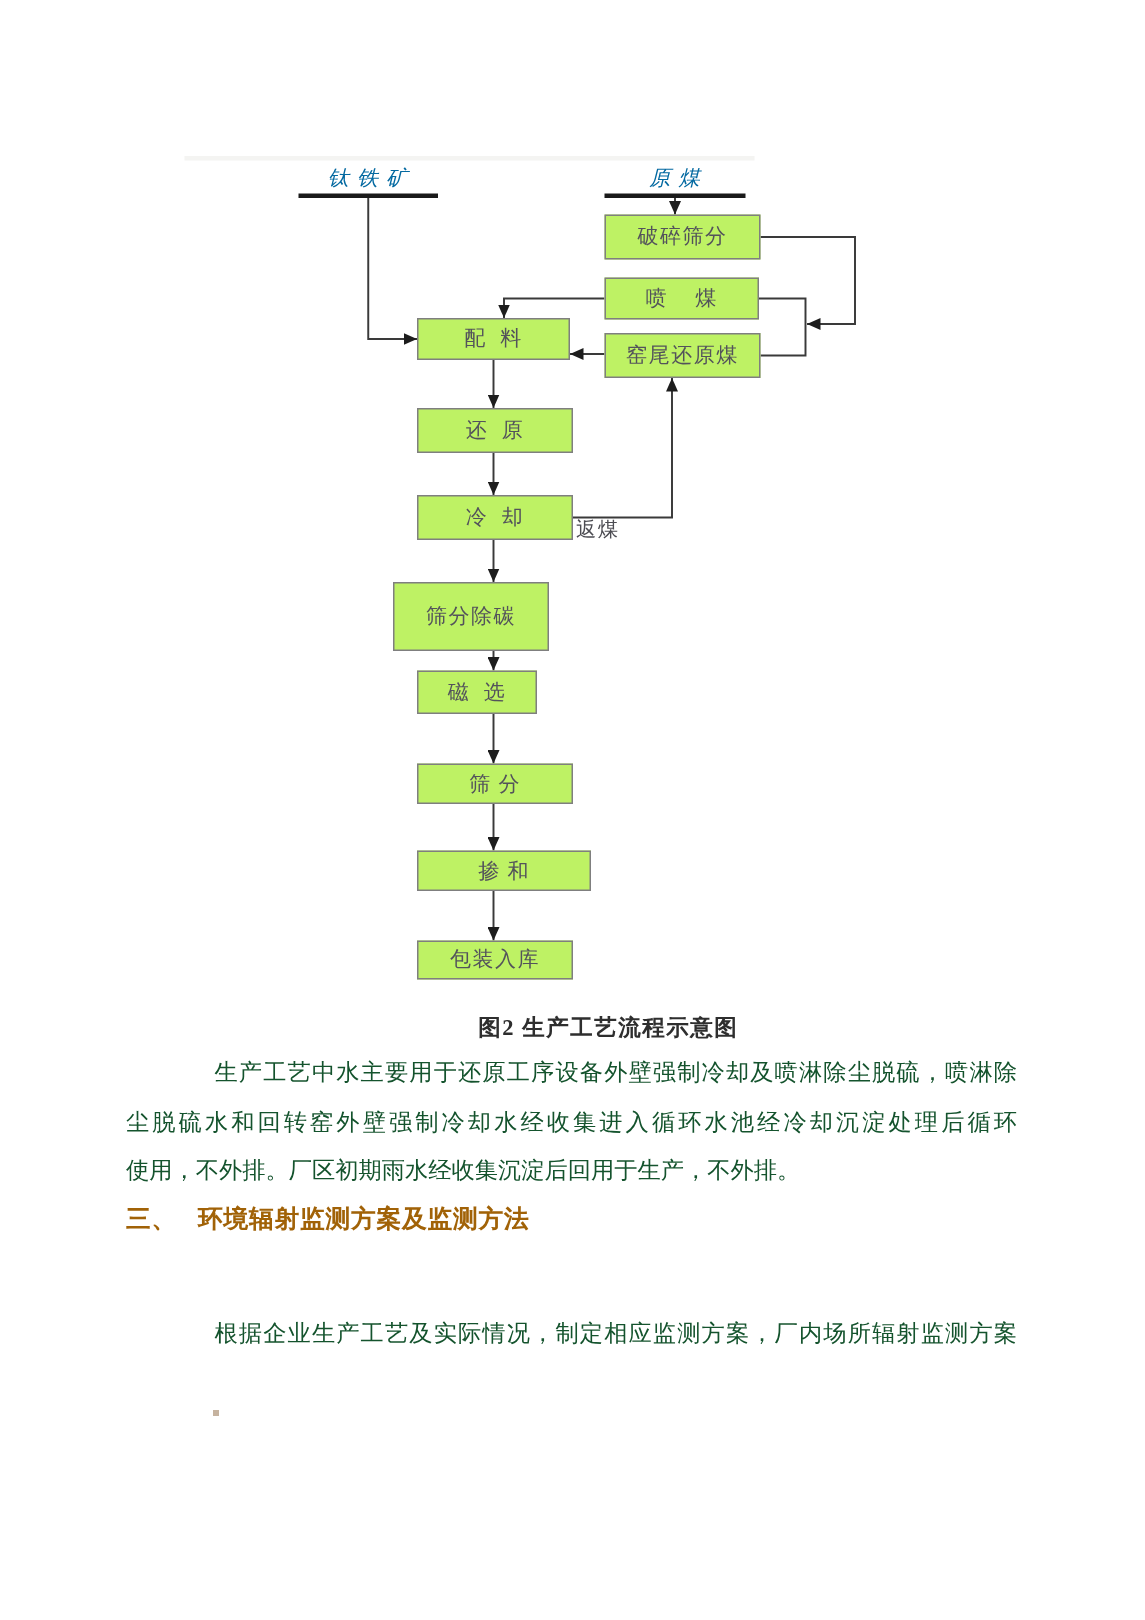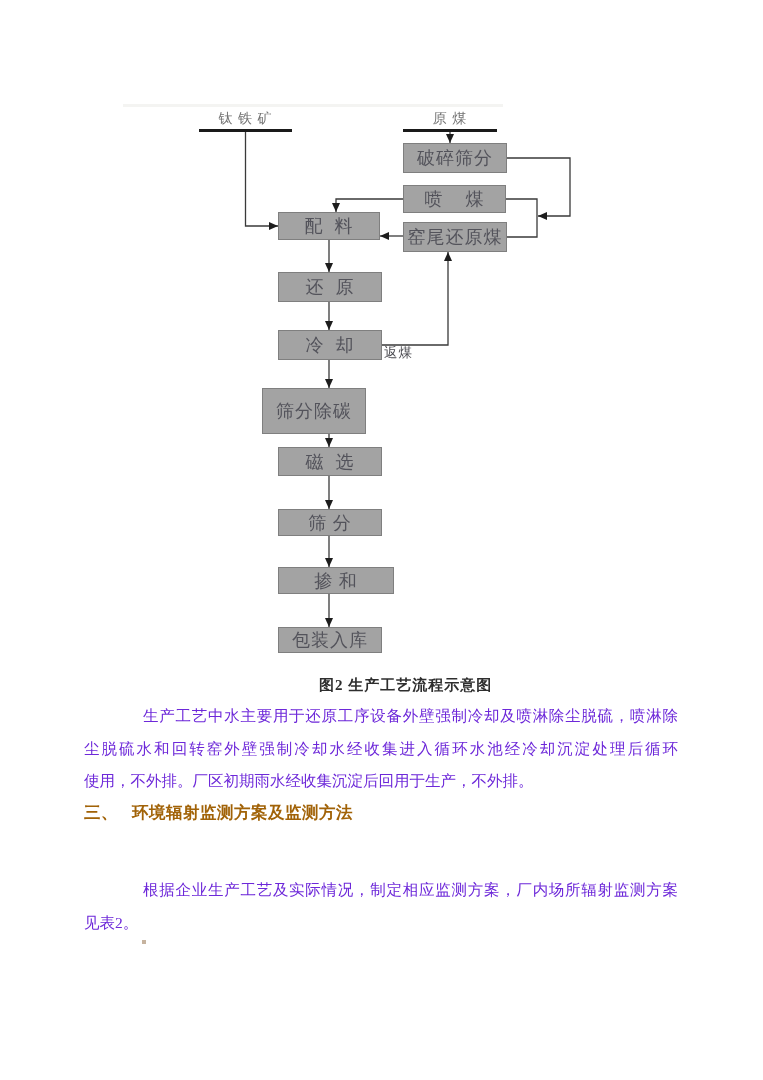--- a/index.html
+++ b/index.html
@@ -4,37 +4,37 @@
 <style>
   html,body{margin:0;padding:0;background:#ffffff;}
   .page{
     position:relative;width:763px;height:1080px;background:#ffffff;overflow:hidden;
     font-family:"Liberation Serif","DejaVu Serif",serif;color:#333333;
   }
   
   .flowchart{position:absolute;left:0;top:0;width:763px;height:680px;}
   .flow-svg{position:absolute;left:0;top:0;}
   .node{
-    position:absolute;box-sizing:border-box;border:1.4px solid #7f7f7f;background:#a3a3a3;
+    position:absolute;box-sizing:border-box;border:1.4px solid #7f7f7f;background:#bef264;
     display:flex;align-items:center;justify-content:center;
-    font-size:18px;color:#53535b;white-space:pre;letter-spacing:1px;
+    font-size:14px;color:#53535b;white-space:pre;letter-spacing:1px;
   }
   .src-label{
-    position:absolute;text-align:center;font-size:14px;color:#737373;white-space:pre;
-    border-bottom:3px solid #1a1a1a;padding-bottom:1px;letter-spacing:1px;
+    position:absolute;text-align:center;font-size:14px;color:#0369a1;white-space:pre;
+    border-bottom:3px solid #1a1a1a;padding-bottom:1px;letter-spacing:1px;font-style:italic;
   }
   .edge-label{
     position:absolute;font-size:13.5px;color:#4c4c52;white-space:pre;letter-spacing:1px;
   }
   
   .caption{
     position:absolute;left:0;top:676px;width:763px;text-align:center;
     font-size:15px;font-weight:600;color:#2e2e2e;letter-spacing:1px;padding-left:24px;
   }
-  .para{position:absolute;left:84px;width:594px;font-size:15.5px;line-height:32.5px;color:#6d28d9;}
+  .para{position:absolute;left:84px;width:594px;font-size:15.5px;line-height:32.5px;color:#14532d;}
   .para .ln{width:100%;}
   .ln.just{text-align:justify;text-align-last:justify;}
   .ln.indent{text-indent:59px;}
   .p1{top:700px;}
   .p2{top:837px;margin-top:37px;}
   .sec-heading{
     position:absolute;left:84px;top:801px;width:594px;
     font-size:16.5px;font-weight:bold;color:#a16207;line-height:24px;letter-spacing:0.5px;
   }
   .sec-heading .num{margin-right:14px;}
@@ -93,21 +93,21 @@
     <div class="node" style="left:403px;top:222px;width:104px;height:30px;">窑尾还原煤</div>
 
     <div class="node" style="left:278px;top:212px;width:102px;height:28px;">配  料</div>
 
     <div class="node" style="left:278px;top:272px;width:104px;height:30px;">还  原</div>
 
     <div class="node" style="left:278px;top:330px;width:104px;height:30px;">冷  却</div>
 
     <div class="node" style="left:262px;top:388px;width:104px;height:46px;">筛分除碳</div>
 
-    <div class="node" style="left:278px;top:447px;width:104px;height:29px;">磁  选</div>
+    <div class="node" style="left:278px;top:447px;width:80px;height:29px;">磁  选</div>
 
     <div class="node" style="left:278px;top:509px;width:104px;height:27px;">筛 分</div>
 
     <div class="node" style="left:278px;top:567px;width:116px;height:27px;">掺 和</div>
 
     <div class="node" style="left:278px;top:627px;width:104px;height:26px;">包装入库</div>
 
     <div class="edge-label" style="left:384px;top:344px;">返煤</div>
   </div>
 
@@ -118,18 +118,17 @@
     <div class="ln just">尘脱硫水和回转窑外壁强制冷却水经收集进入循环水池经冷却沉淀处理后循环</div>
     <div class="ln">使用，不外排。厂区初期雨水经收集沉淀后回用于生产，不外排。</div>
   </div>
 
   <div class="sec-heading">
     <span class="num">三、</span><span>环境辐射监测方案及监测方法</span>
   </div>
 
   <div class="para p2">
     <div class="ln indent just">根据企业生产工艺及实际情况，制定相应监测方案，厂内场所辐射监测方案</div>
-    <div class="ln">见表2。</div>
   </div>
 
   <div class="stray-mark"></div>
 
 </div>
 
 </body></html>

